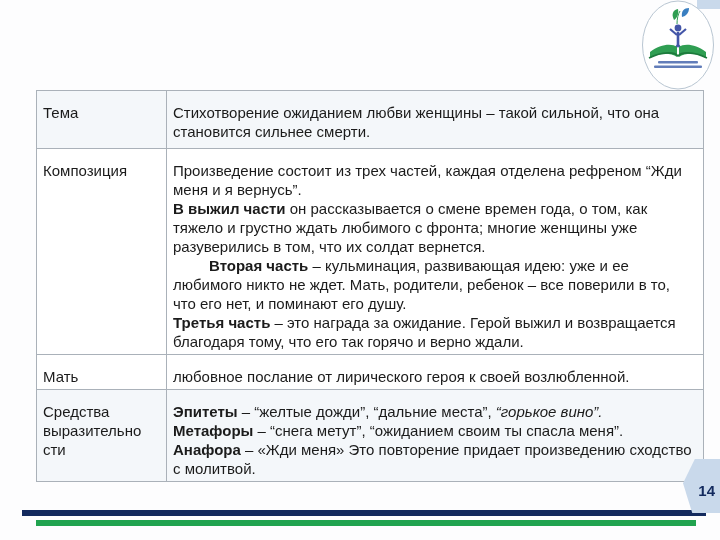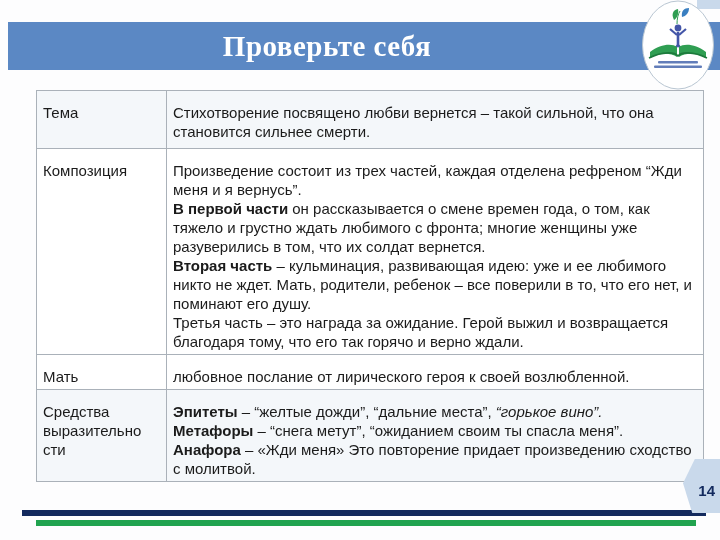--- a/index.html
+++ b/index.html
@@ -93,23 +93,20 @@
   .line.navy { left: 22px; top: 510px; width: 684px; height: 6px; background: var(--navy, #132a5e); }
   .line.green { left: 36px; top: 520px; width: 660px; height: 6px; background: var(--green, #21a34f); }
 </style>
 </head>
 <body>
 
 <div class="slide">
 
   <div class="corner-accent"></div>
 
-  <div class="title-bar">
-    <h1>Проверьте себя</h1>
-  </div>
 
   <div class="logo">
     <svg width="74" height="90" viewBox="0 0 74 90" xmlns="http://www.w3.org/2000/svg">
       <ellipse cx="37" cy="45" rx="35.5" ry="44" fill="#ffffff" stroke="#b9c6d2" stroke-width="1"></ellipse>
 
       <path d="M33 20 C30 14 32 10 37 9 C38 14 36 18 33 20 Z" fill="#2f9e52"></path>
       <path d="M41 17 C40 11 43 8 48 8 C48 13 45 16 41 17 Z" fill="#3a7fc1"></path>
       <path d="M36 24 C36 19 37 14 39 11" fill="none" stroke="#2f9e52" stroke-width="1"></path>
 
       <circle cx="37" cy="28" r="3.4" fill="#4456a8"></circle>
@@ -128,30 +125,30 @@
 
   <table class="analysis-table">
     <colgroup>
         <col class="c-label">
         <col class="c-content">
       </colgroup>
     <tbody>
       <tr class="r1 banded">
         <td class="label-cell">Тема</td>
         <td class="content-cell">
-            <div class="para"><span>Стихотворение посвящено любви вернется – такой сильной, что она становится сильнее смерти.</span></div>
+            <div class="para"><span>Стихотворение ожиданием любви женщины – такой сильной, что она становится сильнее смерти.</span></div>
           </td>
       </tr>
       <tr class="r2">
         <td class="label-cell">Композиция</td>
         <td class="content-cell">
             <div class="para"><span>Произведение состоит из трех частей, каждая отделена рефреном “Жди меня и я вернусь”.</span></div>
-            <div class="para"><span style="font-weight: bold;">В первой части</span><span> он рассказывается о смене времен года, о том, как тяжело и грустно ждать любимого с фронта; многие женщины уже разуверились в том, что их солдат вернется.</span></div>
-            <div class="para"><span style="font-weight: bold;">Вторая часть</span><span> – кульминация, развивающая идею: уже и ее любимого никто не ждет. Мать, родители, ребенок – все поверили в то, что его нет, и поминают его душу.</span></div>
-            <div class="para"><span style="font-weight: normal;">Третья часть</span><span> – это награда за ожидание. Герой выжил и возвращается благодаря тому, что его так горячо и верно ждали.</span></div>
+            <div class="para"><span style="font-weight: bold;">В выжил части</span><span> он рассказывается о смене времен года, о том, как тяжело и грустно ждать любимого с фронта; многие женщины уже разуверились в том, что их солдат вернется.</span></div>
+            <div class="para"><span style="font-weight: bold; margin-left: 36px;">Вторая часть</span><span> – кульминация, развивающая идею: уже и ее любимого никто не ждет. Мать, родители, ребенок – все поверили в то, что его нет, и поминают его душу.</span></div>
+            <div class="para"><span style="font-weight: bold;">Третья часть</span><span> – это награда за ожидание. Герой выжил и возвращается благодаря тому, что его так горячо и верно ждали.</span></div>
           </td>
       </tr>
       <tr class="r3">
         <td class="label-cell">Мать</td>
         <td class="content-cell">
             <div class="para"><span>любовное послание от лирического героя к своей возлюбленной.</span></div>
           </td>
       </tr>
       <tr class="r4 banded">
         <td class="label-cell">Средства выразительности</td>

